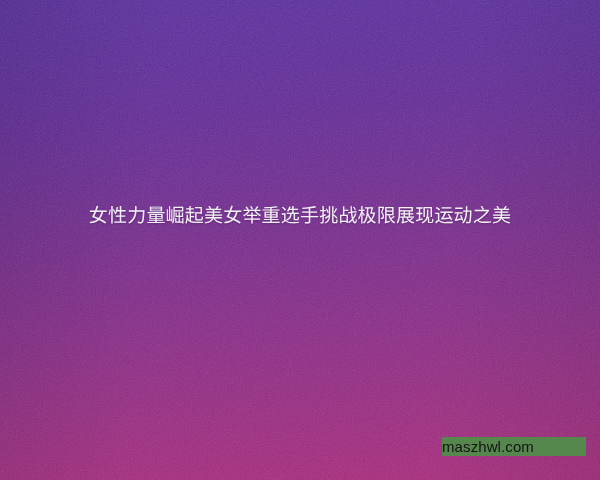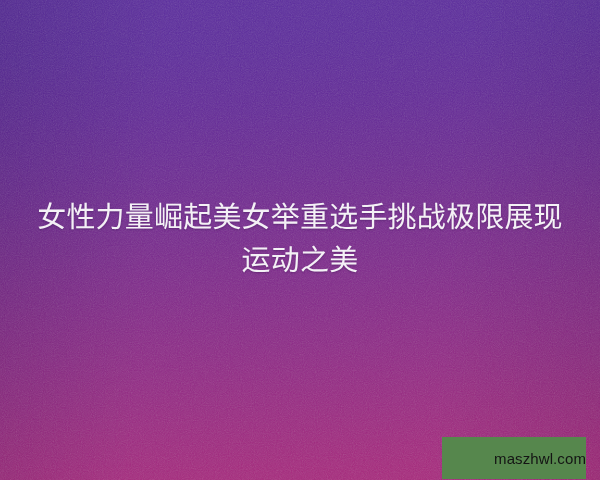--- a/index.html
+++ b/index.html
@@ -59,39 +59,39 @@
 
   
   .headline {
     position: absolute;
     left: 28px;
     right: 28px;
     top: 196px;
     margin: 0;
     text-align: center;
     color: #f4f1f6;
-    font-size: 29px;
+    font-size: 19px;
     line-height: 43px;
     font-weight: 400;
     letter-spacing: 0.2px;
-    font-family: Liberation Serif, serif;
+    font-family: Liberation Mono, monospace;
     text-shadow: 0 1px 2px rgba(38, 8, 62, 0.32);
     word-break: break-all;
   }
 
   
   .site-badge {
     position: absolute;
     left: 442px;
     top: 437px;
     width: 144px;
-    height: 42px;
+    height: 19px;
     display: flex;
     align-items: center;
-    justify-content: flex-end;
+    justify-content: flex-start;
     background: #56874d;
     color: #141414;
     font-size: 15px;
     line-height: 1;
     letter-spacing: 0.1px;
     font-family: "Liberation Sans", "DejaVu Sans", sans-serif;
     user-select: none;
   }
 </style>
 </head>

